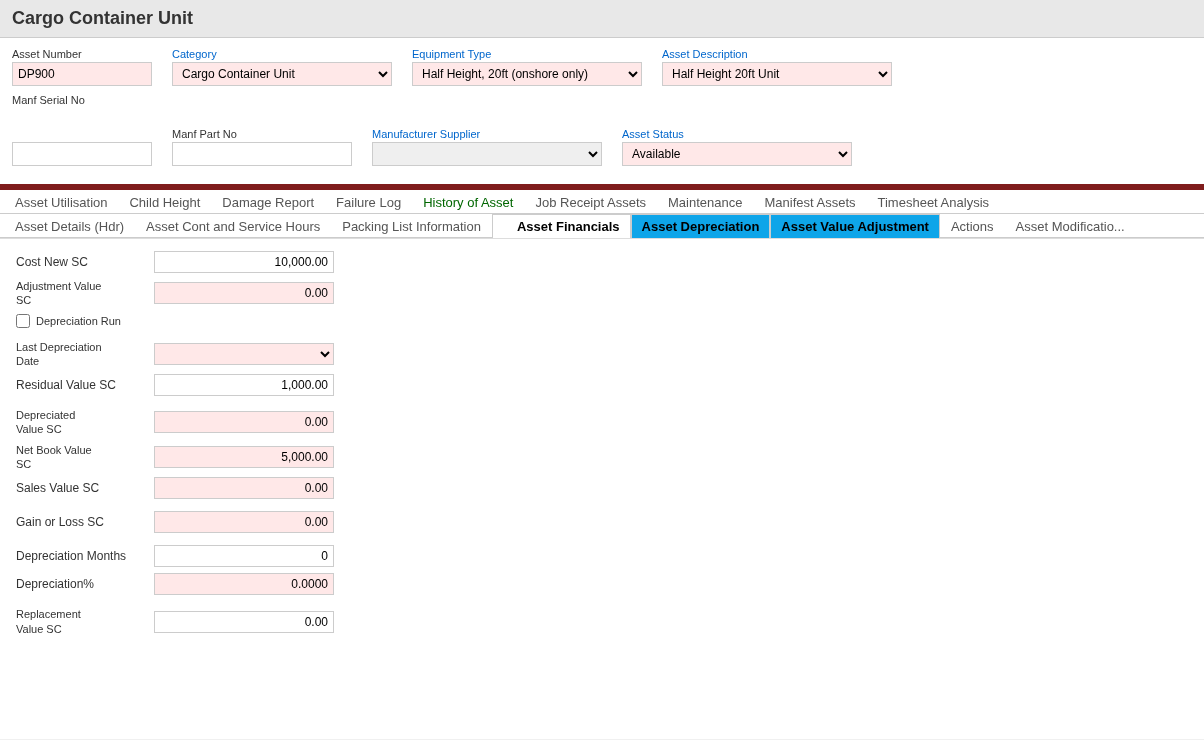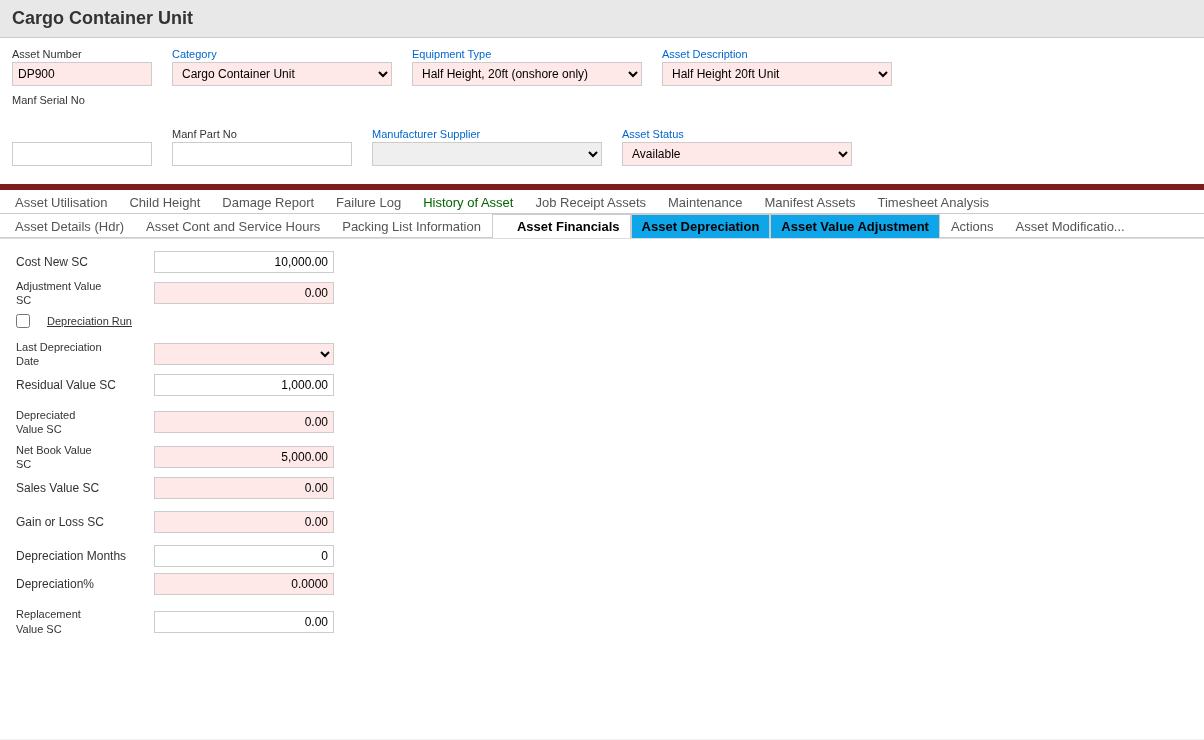--- a/index.html
+++ b/index.html
@@ -141,23 +141,22 @@
       border: 1px solid #ccc;
       padding: 2px 5px;
       font-size: 12px;
       height: 22px;
       width: 180px;
       background: #ffe8e8;
     }
     .checkbox-row {
       display: flex;
       align-items: center;
-      gap: 17px;
+      gap: 6px;
       margin-bottom: 6px;
-      text-decoration: underline;
     }
     .checkbox-row input[type="checkbox"] {
       width: 14px;
       height: 14px;
     }
     .checkbox-label {
       font-size: 11px;
       color: #333;
     }
     .spacer { height: 6px; }

